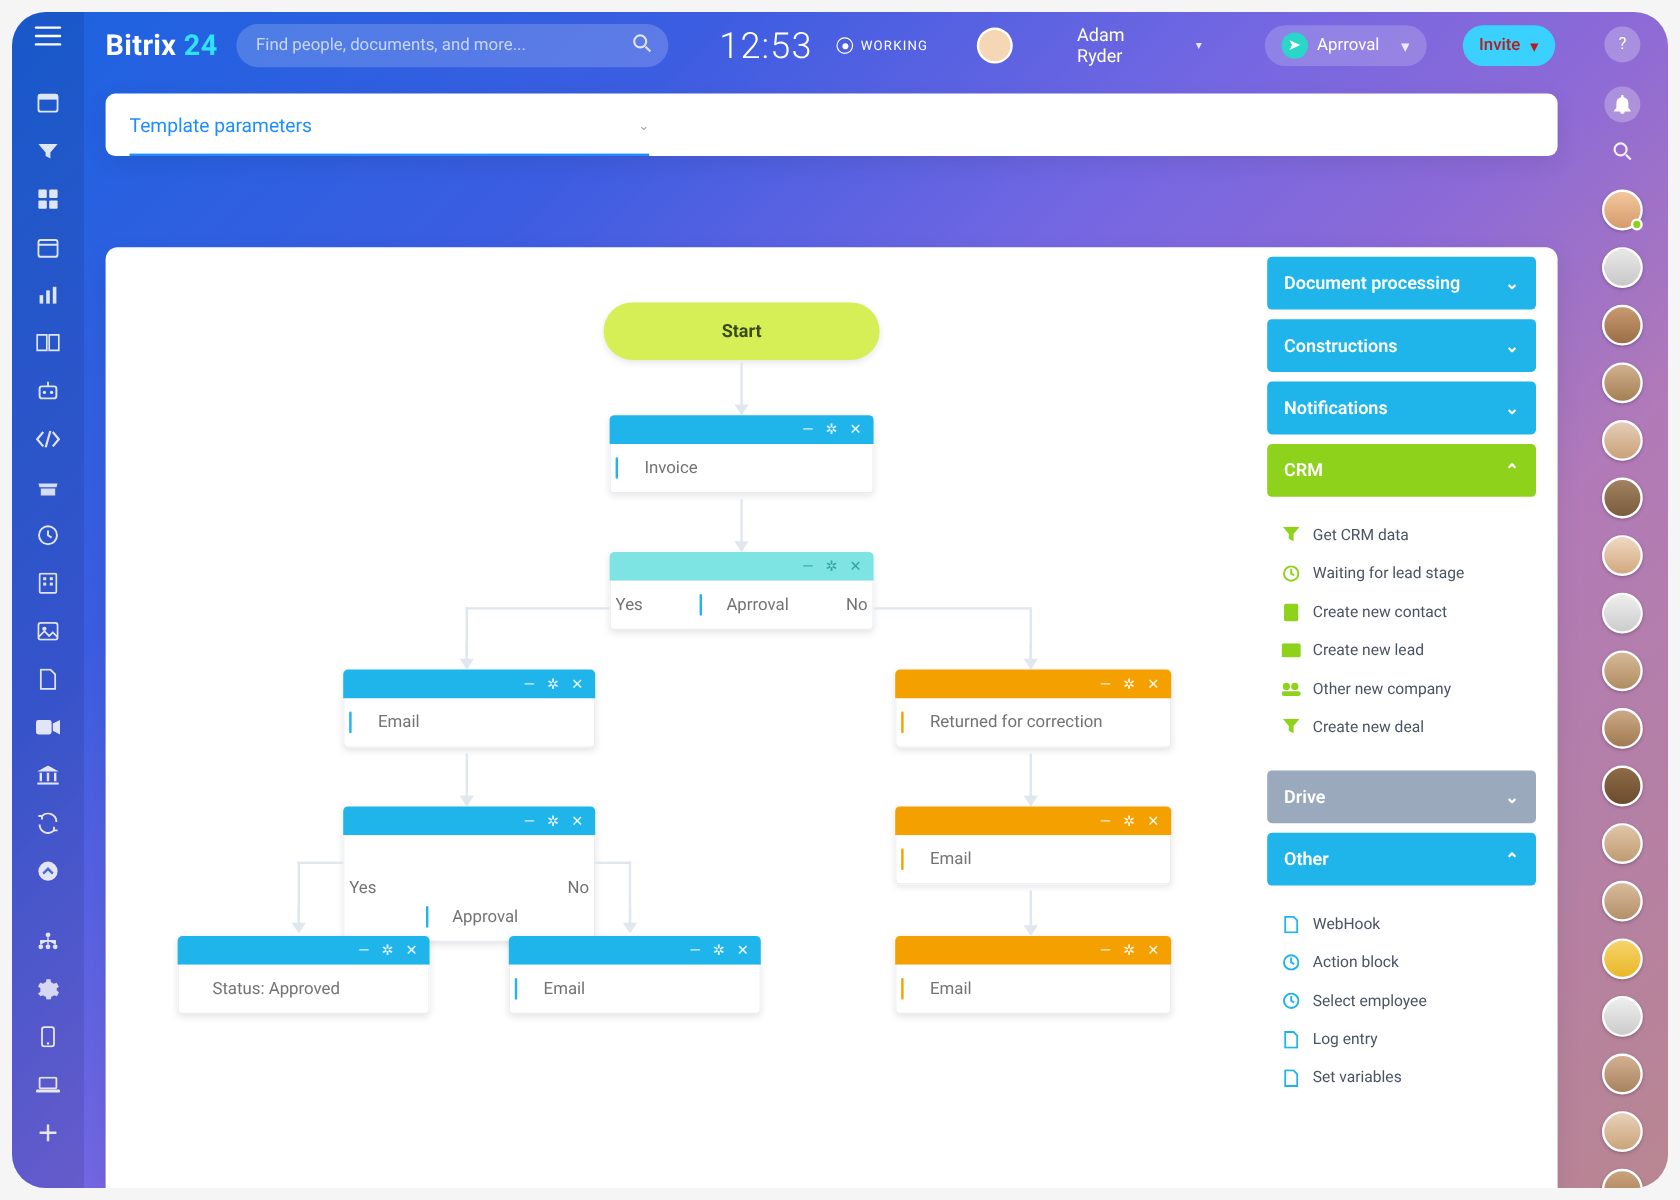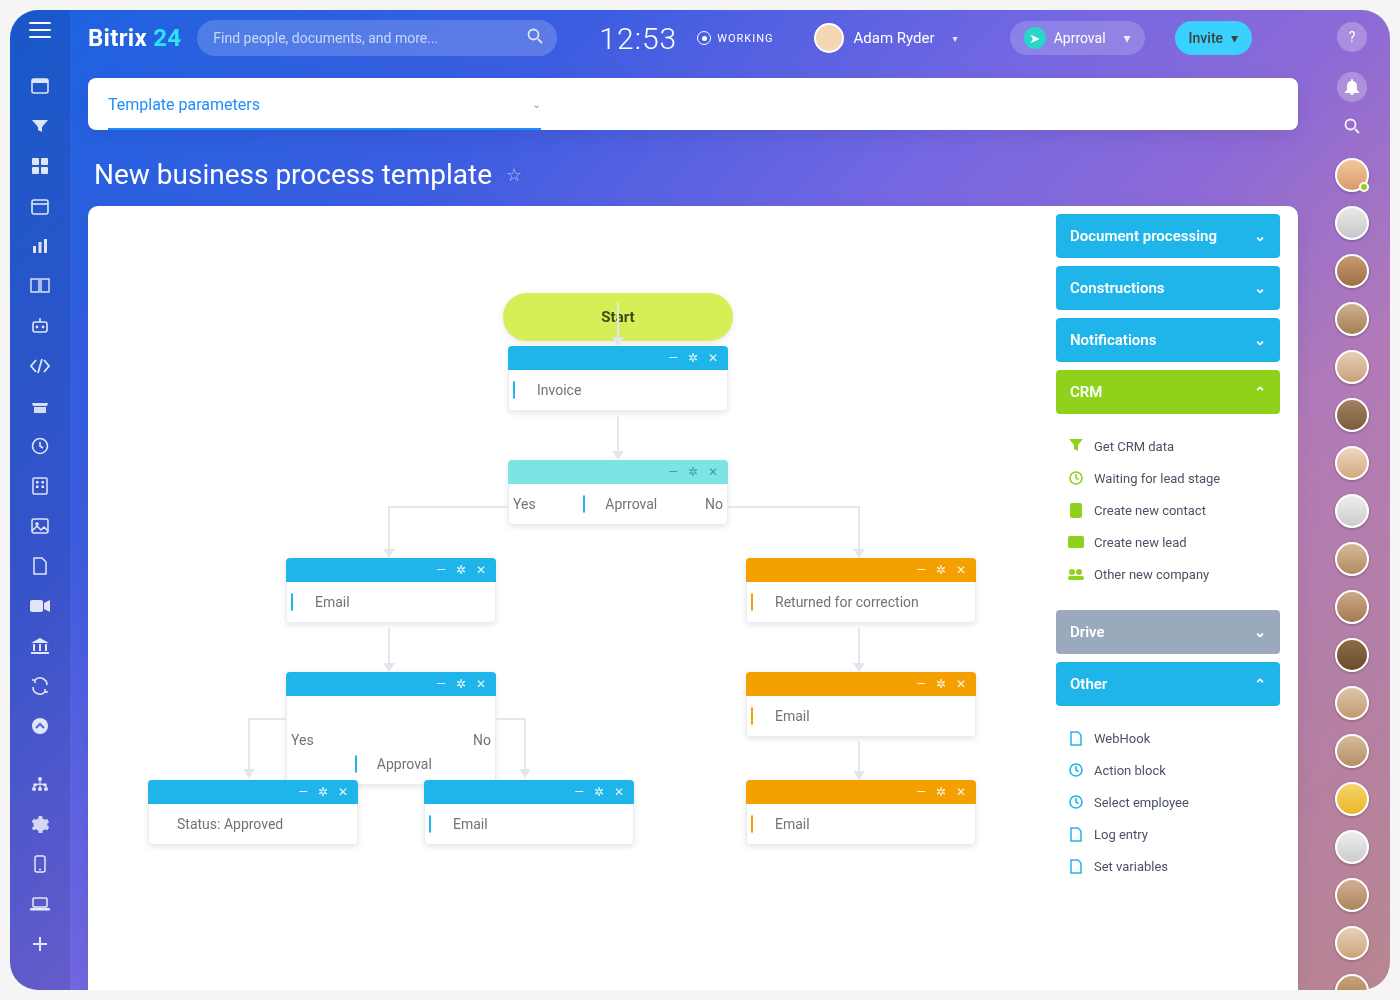--- a/index.html
+++ b/index.html
@@ -37,26 +37,26 @@
   }
   .search input { background: transparent; border: none; outline: none; color:#fff; font-size:14px; flex:1; }
   .search input::placeholder { color:#dbe5ff; opacity:.85; }
   .search .mag { position:absolute; right:14px; opacity:.8;}
   .clock { font-size: 30px; font-weight:300; letter-spacing:1px; margin-left: 26px;}
   .working { display:flex; align-items:center; gap:6px; font-size:11px; letter-spacing:1px; margin-left: 4px;}
   .working .dot { width:14px; height:14px; border:1.5px solid #fff; border-radius:50%; display:inline-flex; align-items:center; justify-content:center;}
   .working .dot::after{content:""; width:5px; height:5px; background:#fff; border-radius:50%;}
   .user { display:flex; align-items:center; gap:10px; margin-left: 24px; }
   .user .ava { width:30px; height:30px; border-radius:50%; background:#f5d6b5; border:2px solid #fff; }
-  .user .name { font-size:15px; }
+  .user .name { font-size:15px;margin-left:44px; }
   .user .cd { font-size:10px; opacity:.85; margin-left:8px;}
   .pill { height:34px; border-radius:17px; display:flex; align-items:center; padding: 0 14px; font-size:14px; gap:8px; cursor:pointer; }
   .pill.upgrade { background: rgba(255,255,255,0.18); color:#fff; margin-left: 36px; }
   .pill.upgrade .circ { width:22px; height:22px; border-radius:50%; background:#2ad6c8; display:flex; align-items:center; justify-content:center; color:#fff; font-size:13px;}
-  .pill.invite { background:#3ad1ff; color:#404040; margin-left: 14px; font-weight:500;}
+  .pill.invite { background:#3ad1ff; color:#b91c1c; margin-left: 14px; font-weight:500;}
   
   .tabbar { position:absolute; left: 78px; right: 92px; top: 68px; height:52px; background:#fff; border-radius:8px; box-shadow: 0 6px 20px rgba(0,0,0,.08); display:flex; align-items:center; padding: 0 20px; }
   .tab { color:#1e8eff; font-size:16px; display:flex; align-items:center; gap:12px; height:100%; border-bottom:2px solid #1e8eff; padding-top:2px; cursor:pointer;}
   .tab .cd { color:#9aa5b5; font-size:11px; margin-left:10px; border-bottom:none;}
   
   .page-title { position:absolute; left: 84px; top: 148px; color:#fff; font-size:28px; font-weight:400; display:flex; align-items:center; gap:14px;}
   .page-title .star { opacity:.6; font-size:18px; cursor:pointer;}
   
   .canvas { position:absolute; left: 78px; right: 92px; top: 196px; bottom: 0; background:#fff; border-top-left-radius: 10px; border-top-right-radius: 10px; box-shadow: 0 6px 20px rgba(0,0,0,.08); overflow:hidden;}
   .flow-area { position:absolute; left:0; top:0; right:240px; bottom:0; }
@@ -69,21 +69,21 @@
   .pal-head .chev { font-size:14px; }
   .pal-body { background:#fff; padding: 8px 6px 12px 6px; }
   .pal-item { display:flex; align-items:center; gap:10px; padding: 8px 6px; font-size:13px; color:#4a5364; cursor:grab; border-radius:4px;}
   .pi-ic { width:16px; height:16px; display:inline-flex; align-items:center; justify-content:center; }
   
   .node { position:absolute; border-radius:4px; box-shadow: 0 2px 6px rgba(0,0,0,.10); }
   .node .nhead { height:24px; border-top-left-radius:4px; border-top-right-radius:4px; display:flex; align-items:center; justify-content:flex-end; gap:10px; padding: 0 10px; color:#fff; font-size:12px;}
   .node .nhead span { opacity:.9; cursor:pointer;}
   .node .nbody { background:#fff; display:flex; align-items:center; padding: 12px 4px; font-size:14px; color:#737373; border:1px solid #e8edf3; border-top:none; border-bottom-left-radius:4px; border-bottom-right-radius:4px; gap:10px;}
   .node .nbody .b-ic { width:14px; height:16px; border-radius:2px; }
-  .start-node { width:230px; height:48px; border-radius:24px; background:#d7ef57; display:flex; align-items:center; justify-content:center; font-weight:700; color:#3a4a18; font-size:15px;margin-top:41px;}
+  .start-node { width:230px; height:48px; border-radius:24px; background:#d7ef57; display:flex; align-items:center; justify-content:center; font-weight:700; color:#3a4a18; font-size:15px;}
   .arrow { position:absolute; color:#d9e0ea; }
   .arrow.v { width:2px; background:#e1e7ef; }
   .arrow.v::after { content:""; position:absolute; left:-5px; bottom:-2px; border-left:6px solid transparent; border-right:6px solid transparent; border-top:9px solid #e1e7ef;}
   .hline { position:absolute; height:2px; background:#e1e7ef;}
   .hline::before, .hline::after { content:""; position:absolute; width:2px; background:#e1e7ef; }
   .ic-doc { width:12px; height:15px; border:1.5px solid; border-radius:2px; position:relative; }
   .ic-doc.blue { border-color:#1fb5ea; }
   .ic-doc.orange { border-color:#f4a000; }
   .ic-check { width:14px; height:14px; border-radius:50%; background:#1fb5ea; position:relative;}
   .ic-check::after { content:""; position:absolute; left:3px; top:3px; width:5px; height:3px; border-left:2px solid #fff; border-bottom:2px solid #fff; transform: rotate(-45deg);}
@@ -308,24 +308,20 @@
     </div>
   </div>
 
   <div class="tabbar">
     <div class="tab">
       <span>Template parameters</span>
       <span class="cd" style="margin-left: 260px; color:#9aa5b5;">⌄</span>
     </div>
   </div>
 
-  <div class="page-title">
-    <span>New business process template</span>
-    <span class="star">☆</span>
-  </div>
 
   <div class="canvas">
 
     <div class="palette">
       <div class="pal-head blue">
         <span>Document processing</span>
         <span class="chev">⌄</span>
       </div>
       <div class="pal-head blue">
         <span>Constructions</span>
@@ -375,20 +371,28 @@
           </div>
         <div class="pal-item">
             <span class="pi-ic">
               <svg width="16" height="12" viewBox="0 0 16 12" fill="#8fd21b">
                 <circle cx="4" cy="4" r="3"></circle>
                 <circle cx="11" cy="4" r="3"></circle>
                 <rect x="0" y="8" width="16" height="4" rx="2"></rect>
               </svg>
             </span>
             <span>Other new company</span>
+          </div>
+        <div class="pal-item">
+            <span class="pi-ic">
+              <svg width="14" height="14" viewBox="0 0 14 14" fill="#8fd21b">
+                <path d="M0 0h14l-5 6v6l-4-2v-4z"></path>
+              </svg>
+            </span>
+            <span>Create new deal</span>
           </div>
       </div>
       <div class="pal-head gray">
         <span>Drive</span>
         <span class="chev">⌄</span>
       </div>
       <div class="pal-head blue">
         <span>Other</span>
         <span class="chev">⌃</span>
       </div>

